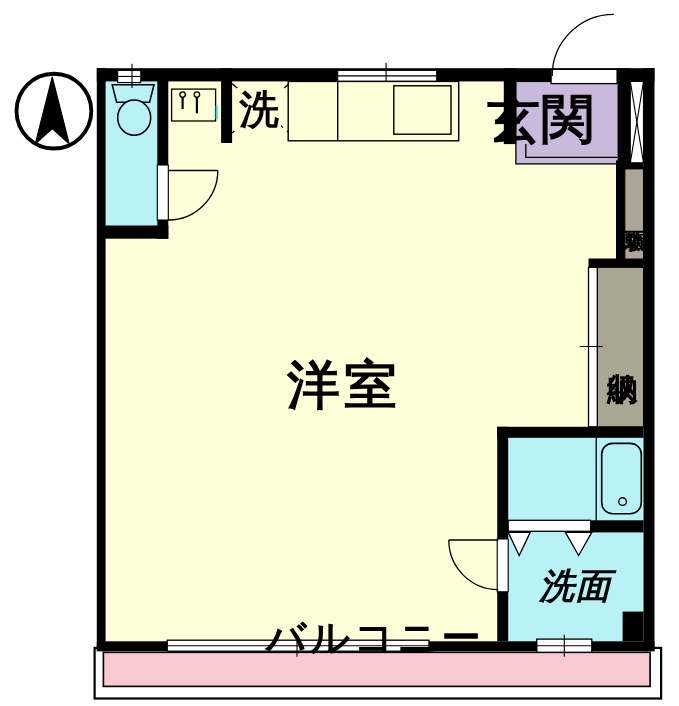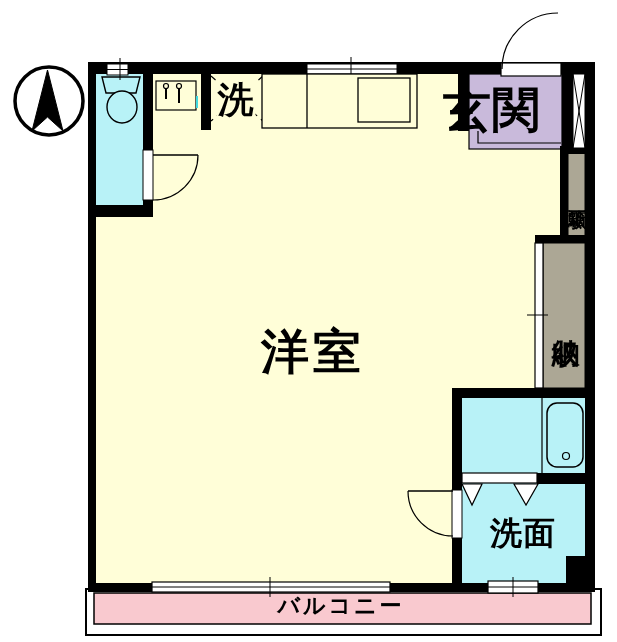--- a/index.html
+++ b/index.html
@@ -6,23 +6,23 @@
   body{font-family:"Liberation Sans","DejaVu Sans",sans-serif;}
   .plan{position:relative;width:617px;height:642px;background:#ffffff;overflow:hidden;}
   .plan svg{position:absolute;left:0;top:0;}
   .label{position:absolute;transform:translate(-50%,-50%);font-weight:bold;color:#000;
          white-space:nowrap;line-height:1.02;letter-spacing:1px;}
   .label.v{writing-mode:vertical-rl;text-orientation:upright;letter-spacing:0;}
   .lbl-room{left:313px;top:352px;font-size:48px;letter-spacing:4px;}
   .lbl-genkan{left:492px;top:110px;font-size:48px;}
   .lbl-getabako{left:577px;top:196px;font-size:18px;}
   .lbl-shuno{left:565px;top:317px;font-size:28px;}
-  .lbl-senmen{left:523px;top:533px;font-size:32px;}
+  .lbl-senmen{left:523px;top:533px;font-size:32px;font-style:italic;}
   .lbl-laundry{left:236px;top:100px;font-size:36px;background:#fffed8;padding:0 1px;}
-  .lbl-balcony{left:341px;top:606px;font-size:22px;letter-spacing:3px;}
+  .lbl-balcony{left:341px;top:580px;font-size:36px;letter-spacing:3px;}
 </style>
 </head>
 <body>
 
 <div class="plan">
   <svg width="617" height="642" viewBox="0 0 617 642">
 
     <g>
       <circle cx="49" cy="101" r="34" fill="#ffffff" stroke="#000" stroke-width="3.5"></circle>
       <path d="M 47.5 70 L 32 131 L 47.5 117 L 63 131 Z" fill="#000" stroke="#000" stroke-width="1" stroke-linejoin="round"></path>

